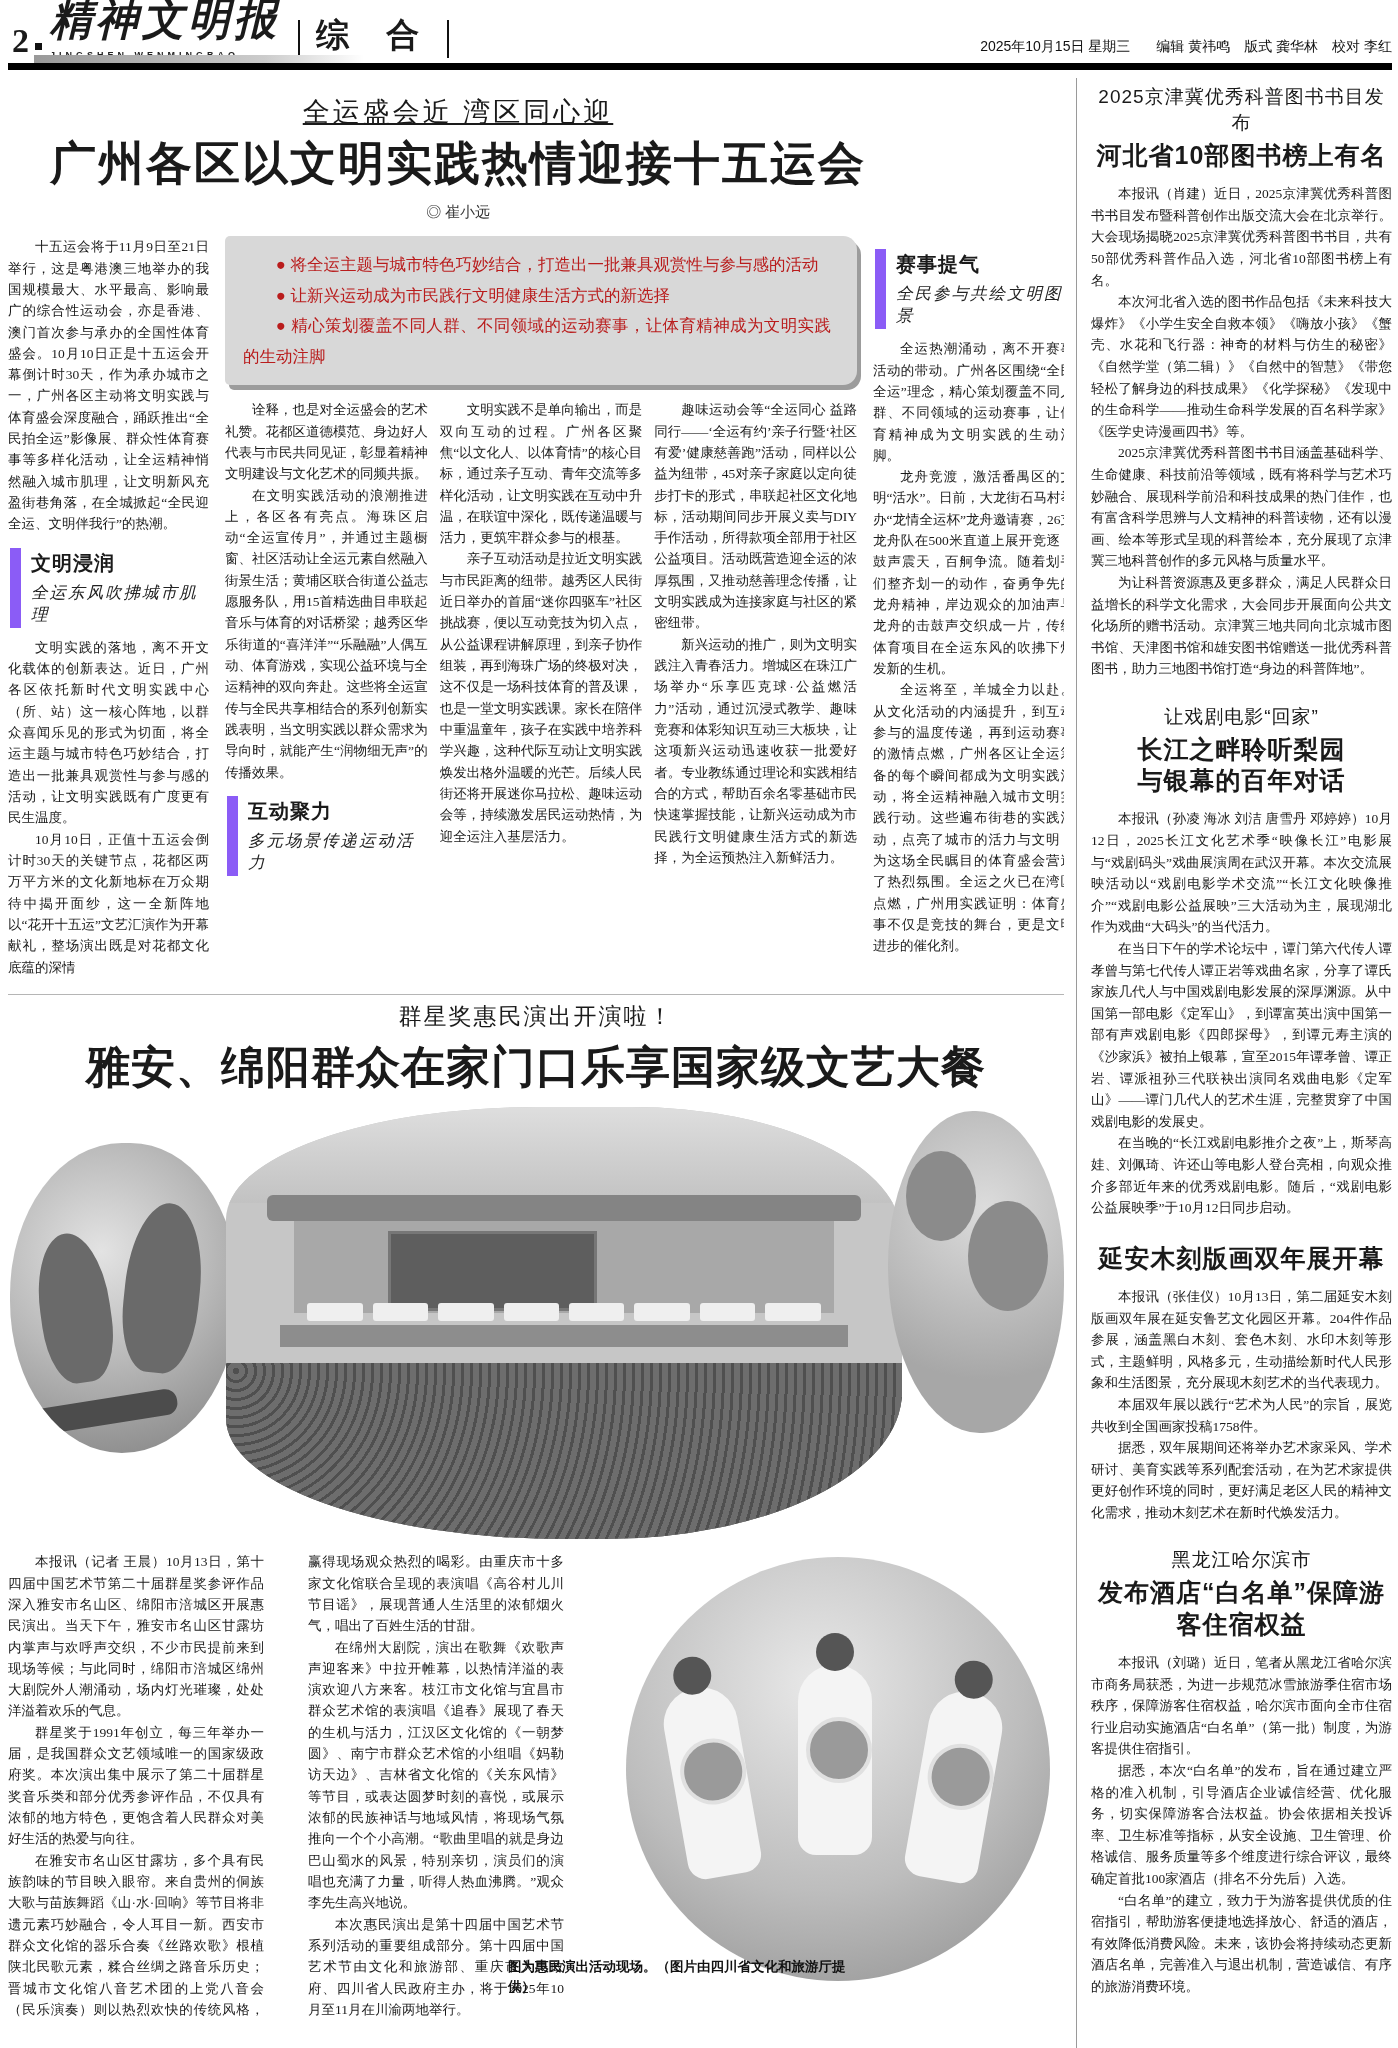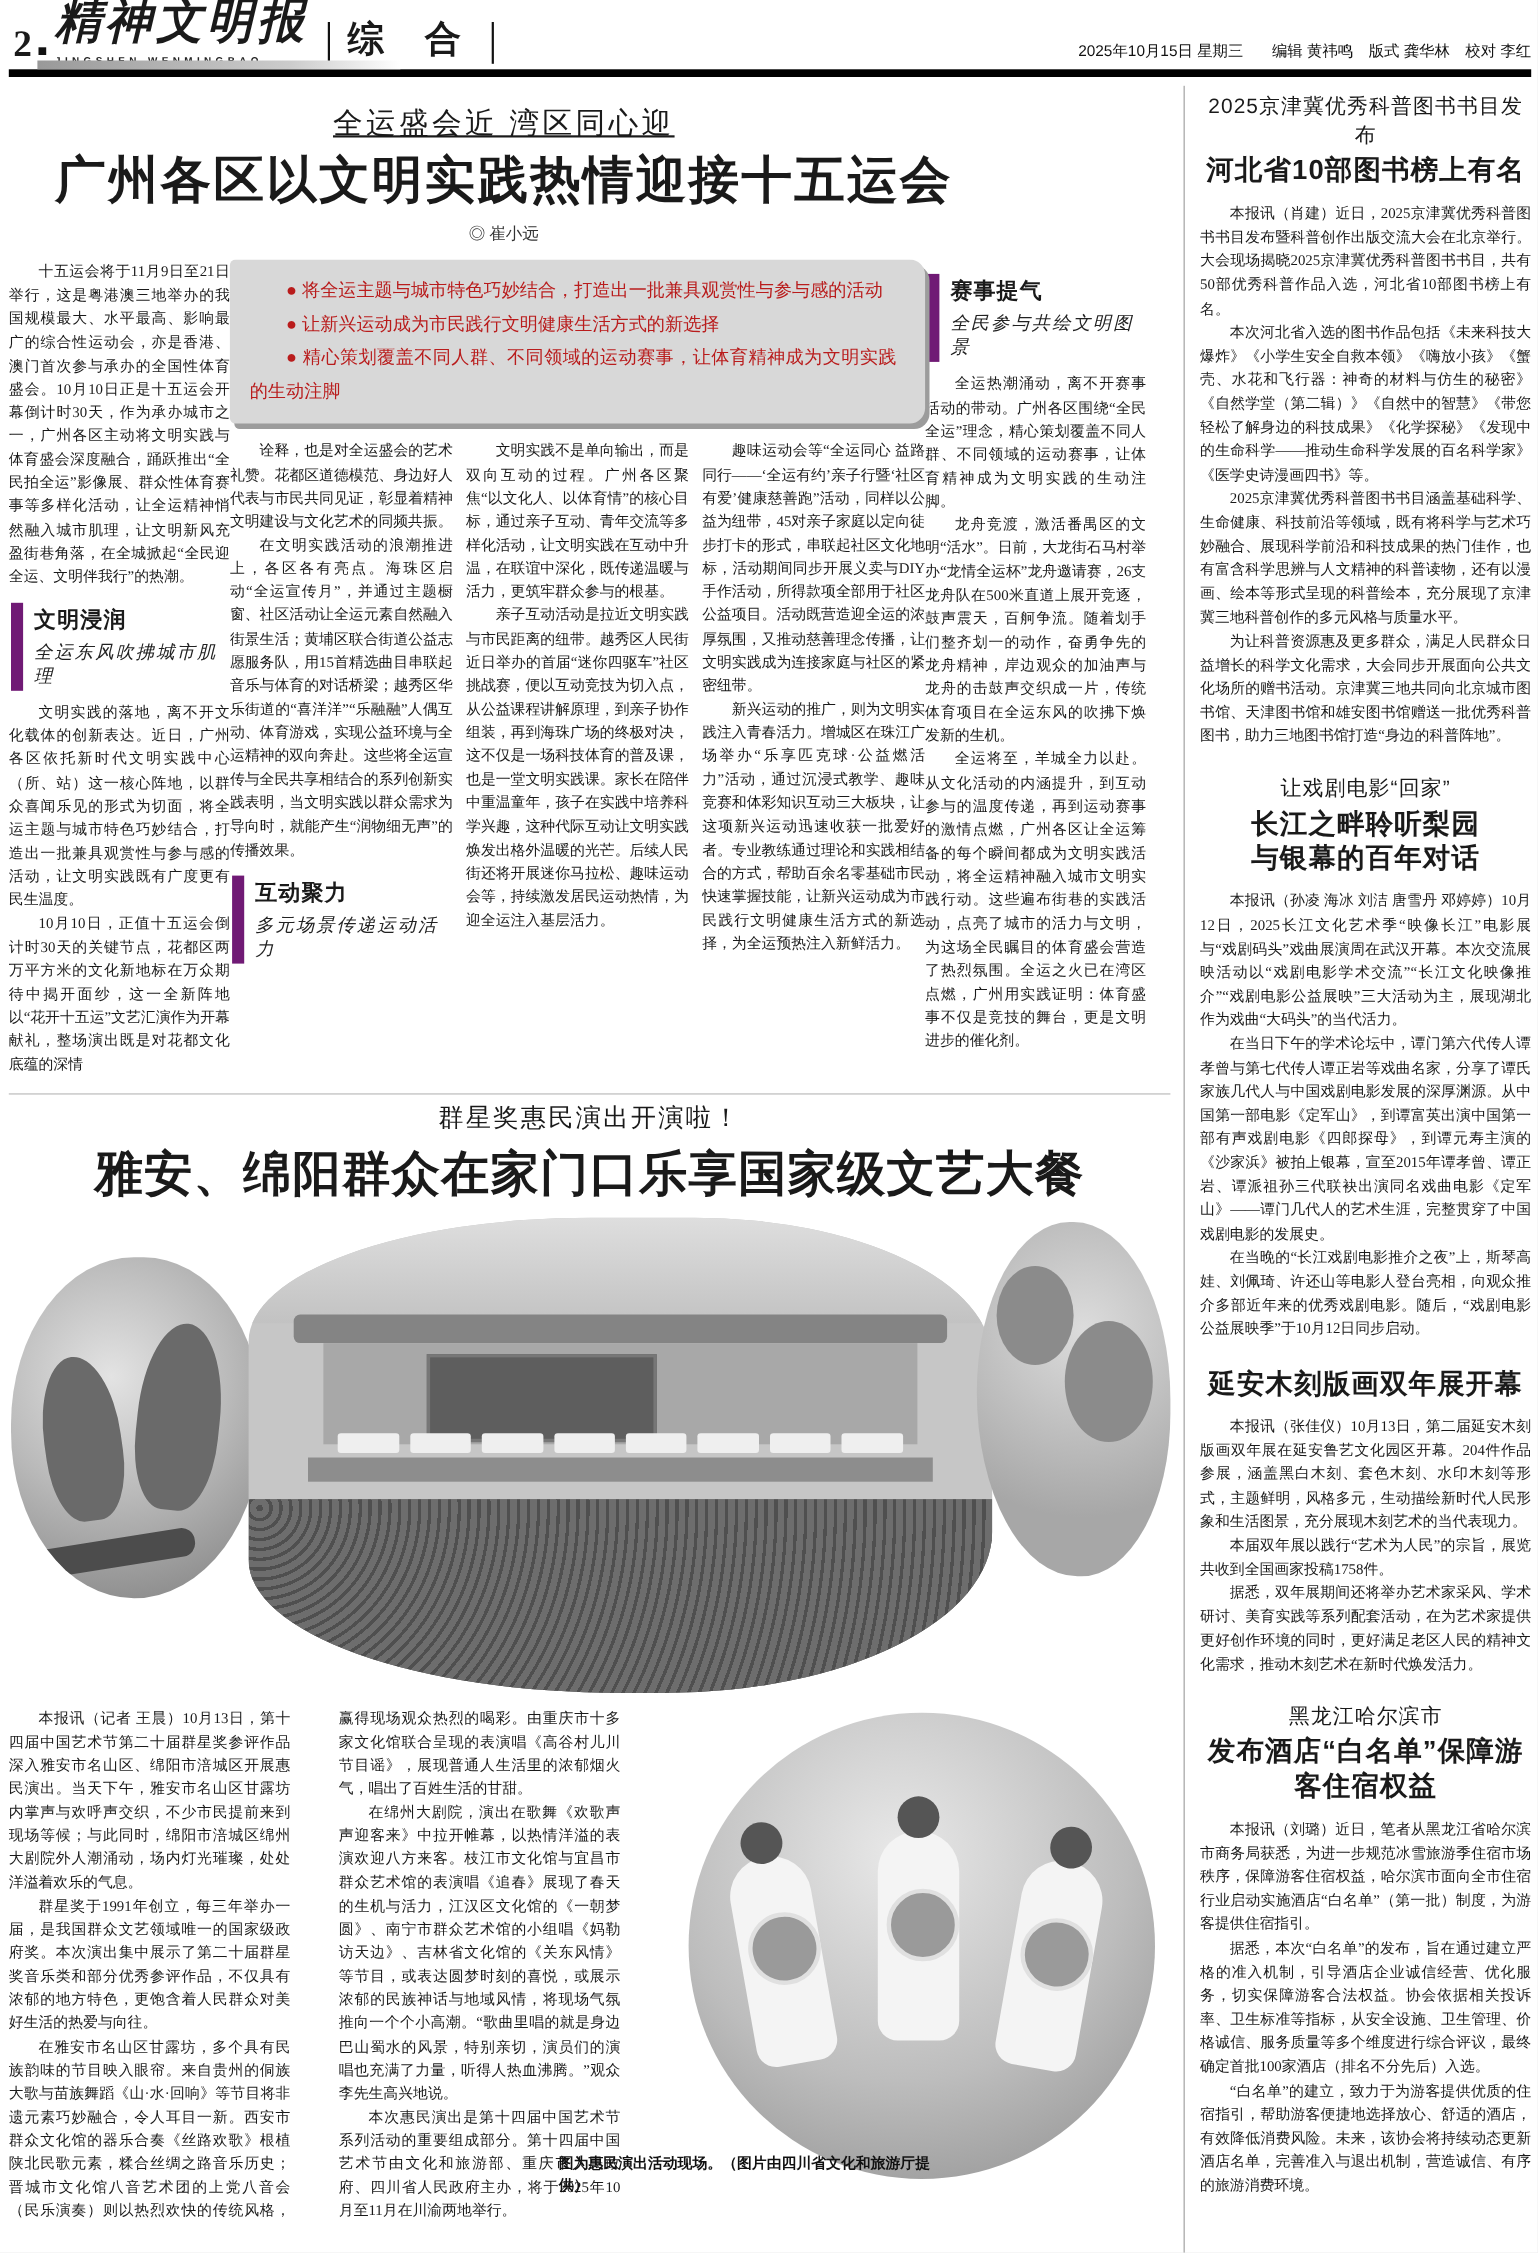--- a/index.html
+++ b/index.html
@@ -23,31 +23,31 @@
   
   .content{display:flex;margin-top:8px;}
   .main-col{width:1056px;flex:0 0 auto;}
   .sidebar{flex:1;margin-left:12px;border-left:1px solid #9a9a9a;padding-left:14px;
            height:1975px;overflow:hidden;}
   
   .a1-head{width:900px;text-align:center;}
   .a1-kicker{font:500 27px "Liberation Sans",sans-serif;letter-spacing:3px;margin-top:16px;text-decoration:underline;}
   .a1-title{font:900 46px "Liberation Sans",sans-serif;letter-spacing:2px;margin-top:6px;line-height:1.2;}
   .a1-byline{font:15px "Liberation Serif",serif;color:#333;margin-top:12px;}
-  .a1-body{display:flex;gap:0;height:748px;overflow:hidden;margin-top:14px;}
+  .a1-body{display:flex;gap:16px;height:748px;overflow:hidden;margin-top:14px;}
   .a1-c1,.a1-c5{width:201px;flex:0 0 auto;overflow:hidden;}
   .a1-mid{width:632px;flex:0 0 auto;}
   .graybox{position:relative;height:124px;background:#d8d8d8;border-radius:5px 14px 14px 5px;
            box-shadow:4px 5px 0 #9c9c9c;padding:13px 26px 12px 18px;}
   .graybox .bullet{font:16.5px "Liberation Sans",sans-serif;color:#b91c1c;line-height:1.85;
            text-indent:2em;margin:0;text-align:justify;}
   .mid-cols{margin-top:14px;height:592px;overflow:hidden;column-count:3;column-gap:12px;}
   .para{font:13.5px "Liberation Serif",serif;line-height:1.58;text-align:justify;
         text-indent:2em;margin:0;}
-  .sec-h{border-left:11px solid #701a75;padding:2px 0 2px 10px;margin:13px 0 9px 2px;
+  .sec-h{border-left:11px solid #8b5cf6;padding:2px 0 2px 10px;margin:13px 0 9px 2px;
          break-inside:avoid;}
   .sec-t{font:700 20px "Liberation Sans",sans-serif;letter-spacing:1px;display:block;}
   .sec-sub{font:italic 500 16.5px "DejaVu Serif",serif;letter-spacing:2px;margin-top:5px;color:#222;}
   .art-divider{border:none;border-top:1px solid #b5b5b5;margin:10px 0 4px;}
   
   .a2-kicker{font:500 23px "Liberation Sans",sans-serif;letter-spacing:2px;text-align:center;margin-top:6px;}
   .a2-title{font:900 44px "Liberation Sans",sans-serif;letter-spacing:1px;text-align:center;margin-top:6px;}
   .collage{position:relative;height:432px;margin-top:10px;}
   .ph{overflow:hidden;}
   .ph-musicians{position:absolute;left:2px;top:36px;width:228px;height:310px;

